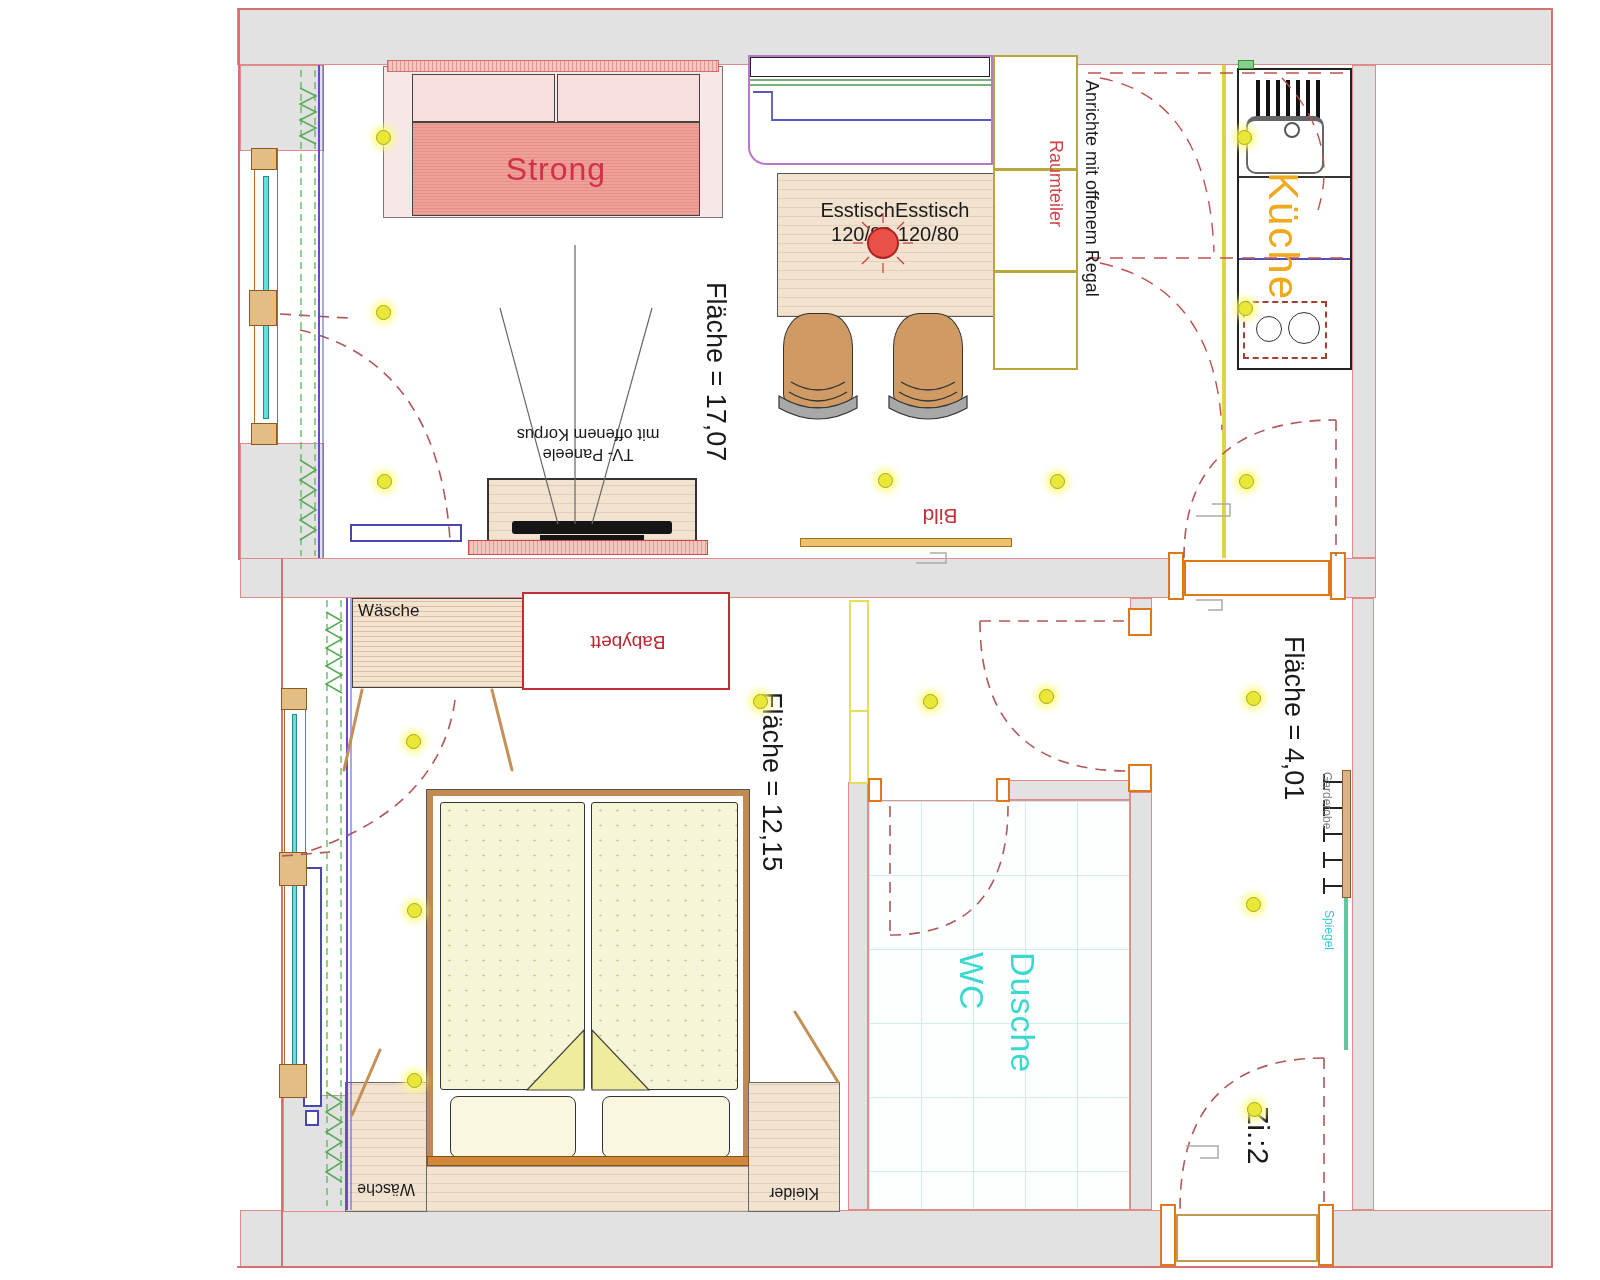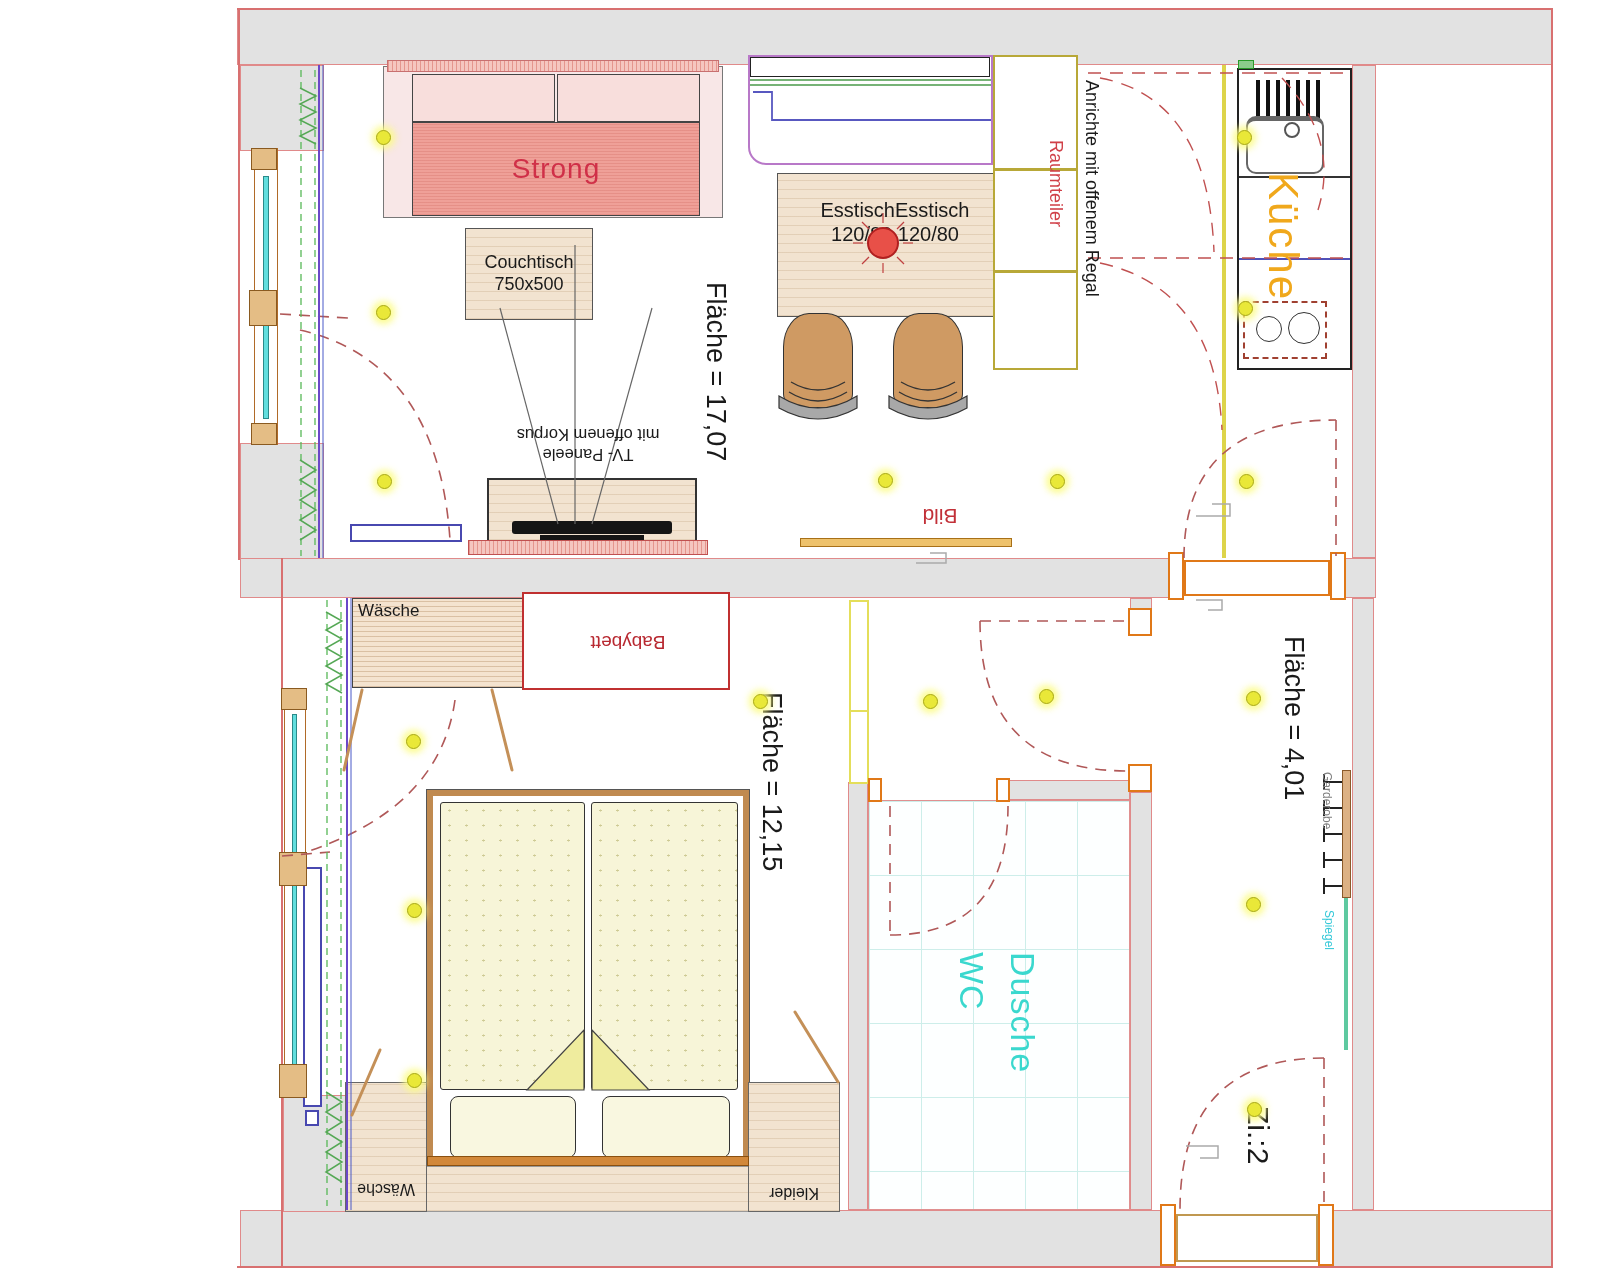--- a/index.html
+++ b/index.html
@@ -65,27 +65,23 @@
   <div class="abs" style="left:279px;top:1064px;width:28px;height:34px;background:#e4bd85;border:1px solid #8a5a20;z-index:3;"></div>
   <div class="abs" style="left:303px;top:867px;width:19px;height:240px;background:#fff;border:2px solid #4848b0;z-index:2;"></div>
   <div class="abs" style="left:305px;top:1110px;width:14px;height:16px;background:#fff;border:2px solid #4848b0;z-index:2;"></div>
   <div class="abs" style="left:350px;top:524px;width:112px;height:18px;background:#fff;border:2px solid #4848b0;z-index:2;"></div>
 
   <div class="abs" style="left:383px;top:66px;width:340px;height:152px;background:#f8e7e7;border:1.2px solid #777;z-index:2;"></div>
   <div class="abs pinkhatch" style="left:387px;top:60px;width:332px;height:12px;border:1px solid #c87070;z-index:2;"></div>
   <div class="abs" style="left:412px;top:74px;width:143px;height:48px;background:#f8dedc;border:1.2px solid #444;z-index:2;"></div>
   <div class="abs" style="left:557px;top:74px;width:143px;height:48px;background:#f8dedc;border:1.2px solid #444;z-index:2;"></div>
   <div class="abs seattex ctr" style="left:412px;top:122px;width:288px;height:94px;border:1.2px solid #444;z-index:2;">
-    <span class="label" style="position:static;color:#d03048;font-size:28px;letter-spacing:1px;">Strong</span>
+    <span class="label" style="position:static;color:#d03048;font-size:32px;letter-spacing:1px;">Strong</span>
   </div>
 
-  <div class="abs wood ctr" style="left:465px;top:228px;width:128px;height:92px;border:1.5px solid #555;z-index:2;">
-    <span class="label" style="position:static;font-size:18px;">Couchtisch</span>
-    <span class="label" style="position:static;font-size:18px;">750x500</span>
-  </div>
 
   <div class="abs wood" style="left:487px;top:478px;width:210px;height:64px;border:2px solid #333;z-index:2;"></div>
   <div class="abs" style="left:512px;top:521px;width:160px;height:13px;background:#151515;border-radius:3px;z-index:3;"></div>
   <div class="abs" style="left:540px;top:535px;width:104px;height:5px;background:#151515;z-index:3;"></div>
   <div class="abs pinkhatch" style="left:468px;top:540px;width:240px;height:15px;border:1px solid #c05050;z-index:2;"></div>
   <div class="label r180" style="left:462px;top:424px;width:252px;text-align:center;font-size:16.5px;">
     <div>TV- Paneele</div>
     <div>mit offenem Korpus</div>
   </div>
 

